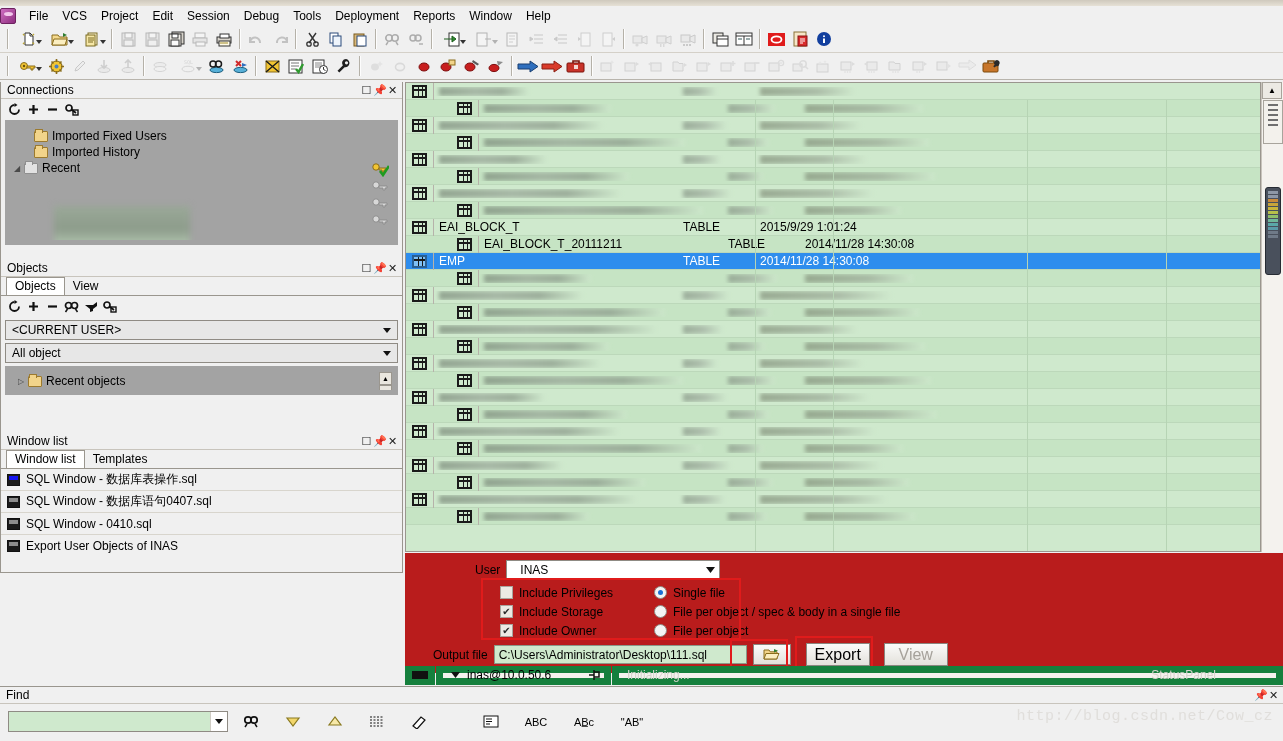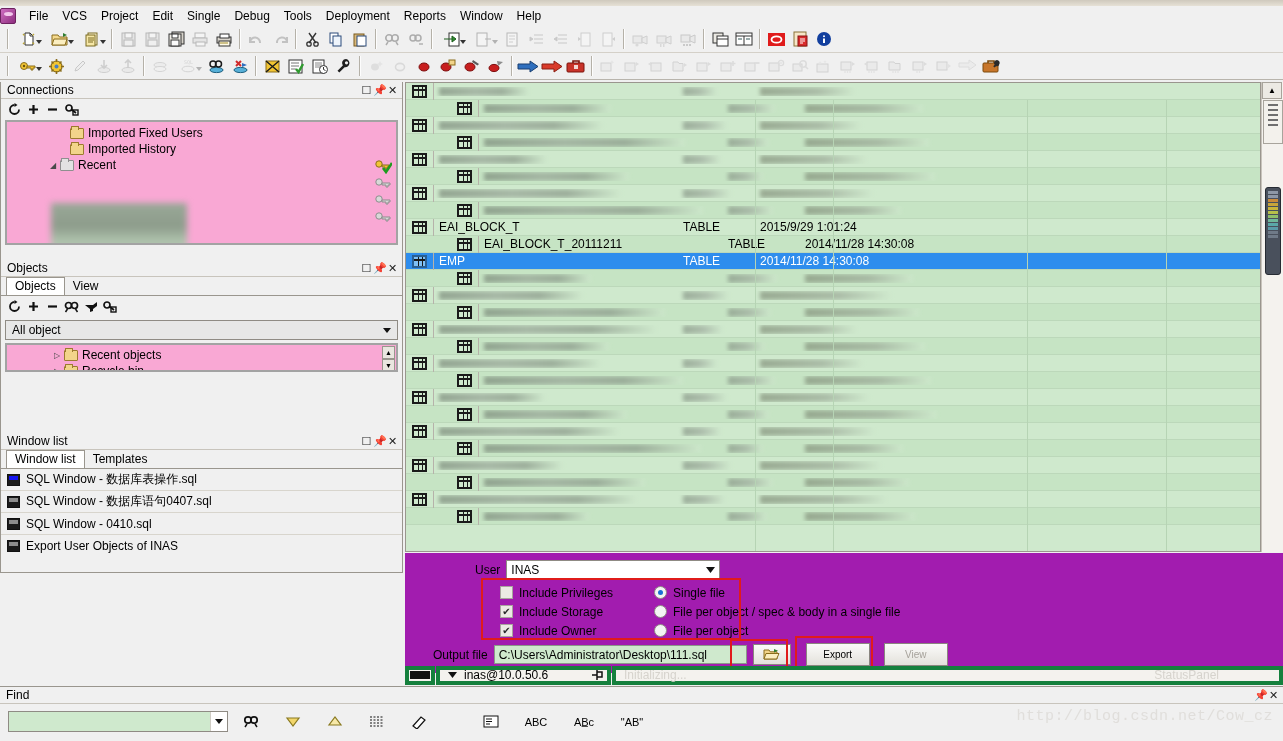--- a/index.html
+++ b/index.html
@@ -82,22 +82,22 @@
   .panel-head .ttl { flex: 1; }
   .hdr-ico { width: 13px; text-align: center; font-size: 11px; color:#222; cursor: default; }
 
   .mini-toolbar {
     height: 21px; display: flex; align-items: center; gap: 2px; padding-left: 5px;
     background: #f0f0f0;
   }
   .mbtn { width: 17px; height: 17px; display:flex;align-items:center;justify-content:center; border:1px solid transparent;}
 
   .tree {
-    margin: 0 4px; background: #f9a8d4; border: 2px solid #a3a3a3;
-    overflow: hidden; position: relative; padding-left: 39px;
+    margin: 0 4px; background: #a3a3a3; border: 5px solid #a3a3a3;
+    overflow: hidden; position: relative;
   }
   .tnode { display:flex; align-items:center; height:16px; padding-left:14px; font-size:12px; }
   .tnode .exp { width:10px; font-size:8px; color:#4a4a4a; }
   .folder {
     width:14px; height:11px; margin-right:4px; position:relative; flex:none;
     background:#f2d48a; border:1px solid #9c7a2e; border-radius:1px;
   }
   .folder:before {
     content:""; position:absolute; left:0; top:-3px; width:6px; height:3px;
     background:#f2d48a; border:1px solid #9c7a2e; border-bottom:none; border-radius:1px 1px 0 0;
@@ -197,47 +197,47 @@
   .mini-gauge {
     position:absolute; right:2px; top:105px; width:16px; height:88px;
     background:#49505c; border:1px solid #262b33; border-radius:3px;
     padding:3px 2px; display:flex; flex-direction:column; gap:1px;
   }
   .mini-gauge i { display:block; height:3px; background:#6f7a88; }
 
   
   .export-area {
     position: absolute; left: 405px; top: 553px; width: 878px; height: 120px;
-    background: #a21caf;
+    background: #b91c1c;
     text-decoration: underline;
   }
   .lbl { font-size: 12px; color:#000; }
   .ck { width:13px;height:13px;border:1px solid #8f8b84;background:#fff;
         display:inline-flex;align-items:center;justify-content:center;flex:none; }
   .ck.dis { background:#eceae4; border-color:#a9a59e; }
   .ck.on:after { content:"\2714"; font-size:10px; color:#2a2a2a; line-height:1; }
   .rd { width:13px;height:13px;border-radius:50%;border:1px solid #8f8b84;
         background:#f4f4f4; display:inline-flex;align-items:center;justify-content:center;flex:none;}
   .rd.on:after { content:""; width:5px;height:5px;border-radius:50%;background:#1a6fd4; }
   .optrow { display:flex; align-items:center; gap:6px; height:19px; }
   .redbox { position:absolute; border:2px solid #e01b1b; pointer-events:none; }
   .btn {
     border:1px solid #8a867f; background: linear-gradient(#fbfbfa,#e3e1db);
-    font-size:10px; display:flex; align-items:center; justify-content:center;
+    font-size:16px; display:flex; align-items:center; justify-content:center;
     font-family:"Liberation Sans", sans-serif; color:#000;
   }
   .btn.dis { color:#a6a29b; }
   .outfield {
     background:#cfe9cd; border:1px solid #8a9a88; height:19px;
     display:flex; align-items:center; padding-left:4px; font-size:12px;
   }
 
   
   .statusbar { position:absolute; left:405px; top:665px; width:878px; height:20px; display:flex; align-items:center; }
-  .sb-cell { height:19px; border:4px solid #15803d; background:#f4f2ee; display:flex; align-items:center; }
+  .sb-cell { height:19px; border:7px solid #15803d; background:#f4f2ee; display:flex; align-items:center; }
   .faded { color:#d6d3cd; }
 
   
   .findpanel {
     position: absolute; left: 0; top: 686px; width: 1283px; height: 55px;
     background:#f0f0f0; border-top:1px solid #9a968e;
   }
   .find-head { height:17px; display:flex; align-items:center; padding:0 3px 0 6px;
                border-bottom:1px solid #c8c4bc; font-size:12px; }
   .find-combo { position:absolute; left:8px; top:24px; width:220px; height:21px;
@@ -268,21 +268,21 @@
     <div class="winbtn">❐</div>
     <div class="winbtn">✕</div>
   </div>
 
   <div class="menubar">
     <div class="applogo"></div>
     <div class="menuitem">File</div>
     <div class="menuitem">VCS</div>
     <div class="menuitem">Project</div>
     <div class="menuitem">Edit</div>
-    <div class="menuitem">Single</div>
+    <div class="menuitem">Session</div>
     <div class="menuitem">Debug</div>
     <div class="menuitem">Tools</div>
     <div class="menuitem">Deployment</div>
     <div class="menuitem">Reports</div>
     <div class="menuitem">Window</div>
     <div class="menuitem">Help</div>
   </div>
 
   <div class="toolbar row1">
     <div class="tsep"></div>
@@ -874,20 +874,24 @@
             <path d="M1 5h8l4-3v4l-4 3v2l-3 1V9z" fill="#111"></path>
           </svg>
       </div>
       <div class="mbtn">
         <svg width="14" height="13" viewBox="0 0 14 13">
             <circle cx="4" cy="5" r="3" fill="none" stroke="#111" stroke-width="1.7"></circle>
             <path d="M6.5 6.5L11 10" stroke="#111" stroke-width="1.7"></path>
             <rect x="8" y="7" width="5" height="5" fill="none" stroke="#111" stroke-width="1.4"></rect>
           </svg>
       </div>
+    </div>
+    <div class="combo">
+      <span class="val">&lt;CURRENT USER&gt;</span>
+      <span class="arrow"></span>
     </div>
     <div class="combo">
       <span class="val">All object</span>
       <span class="arrow"></span>
     </div>
     <div class="tree" style="height:29px; margin-top:3px; position:relative;">
       <div class="tnode" style="margin-top:2px; padding-left:8px;">
         <span class="exp">▷</span>
         <span class="folder"></span>
         <span style="font-weight:normal;">Recent objects</span>
@@ -1310,21 +1314,21 @@
         <i style="background:#5a9aa8"></i>
       <i style="background:#6f7a88"></i>
         <i style="background:#6f7a88"></i>
     </div>
   </div>
 
   <div class="export-area">
 
     <div style="position:absolute; left:70px; top:7px; display:flex; align-items:center; gap:6px;">
       <span class="lbl">User</span>
-      <div style="width:214px;height:20px;border:1px solid #8f8b84;background:#fff;display:flex;align-items:center;padding-left:4px;">
+      <div style="width:214px;height:20px;border:1px solid #8f8b84;background:#fff;display:flex;align-items:center;padding-left:13px;">
         <span style="flex:1">INAS</span>
         <span style="width:18px;display:flex;align-items:center;justify-content:center;">
           <svg width="9" height="6" viewBox="0 0 9 6">
               <path d="M0 0h9L4.5 6z" fill="#111"></path>
             </svg>
         </span>
       </div>
     </div>
 
     <div style="position:absolute; left:95px; top:30px;">

